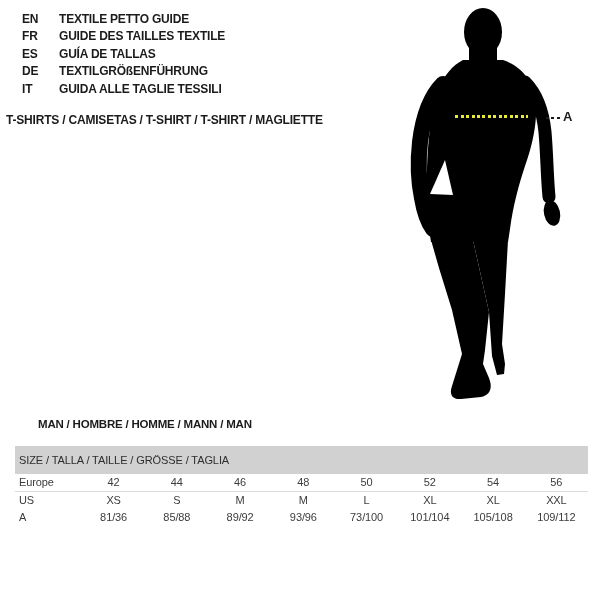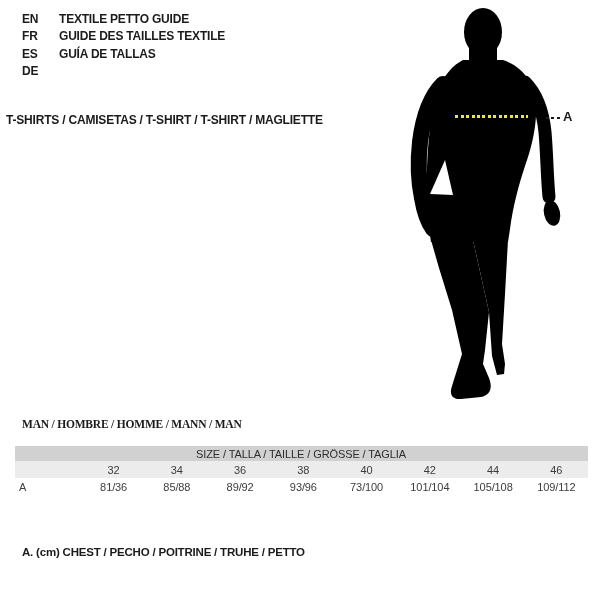--- a/index.html
+++ b/index.html
@@ -27,32 +27,32 @@
     position:absolute; left:455px; top:115px; width:73px; height:3px;
     background:repeating-linear-gradient(90deg,#e7ea39 0 3px, transparent 3px 5.5px);
   }
   .dash-black {
     position:absolute; left:546px; top:117px; width:14px; height:2px;
     background:repeating-linear-gradient(90deg,#1b1b1b 0 3px, transparent 3px 5.5px);
   }
   .measure-label { position:absolute; left:563px; top:109px; font-size:13px; font-weight:600; }
 
   
-  .section-title { position:absolute; left:22px; top:418px; font-size:11.5px; font-weight:bold; letter-spacing:-0.2px;font-family:Liberation Serif, serif; }
+  .section-title { position:absolute; left:38px; top:418px; font-size:11.5px; font-weight:bold; letter-spacing:-0.2px; }
 
   
   .size-table {
     position:absolute; left:15px; top:446px; width:573px;
     border-collapse:collapse; table-layout:fixed;
     font-size:11px; color:#3c3c3c; letter-spacing:-0.1px;
   }
   .size-table col.label-col { width:67px; }
   .size-table th {
-    background:#d1d1d1; text-align:center; font-weight:normal;
-    font-size:11px; color:#2d2d2d; height:15px; padding:1px 5px 1px 4px;
+    background:#d1d1d1; text-align:left; font-weight:normal;
+    font-size:11px; color:#2d2d2d; height:28px; padding:1px 5px 1px 4px;
   }
   .size-table td { height:17px; text-align:center; font-weight:normal; }
   .size-table td.rowlabel { text-align:left; padding-left:4px; }
   .size-table tr.row-sep td { border-bottom:1px solid #dcdcdc; }
   .size-table tr.row-shaded { background:#ececec; }
 
   
   .footnote { position:absolute; left:22px; top:546px; font-size:11.5px; font-weight:bold; letter-spacing:-0.2px; }
 </style>
 </head>
@@ -68,20 +68,25 @@
     <div class="lang-row">
       <span class="lang-code">FR</span>
       <span class="lang-label">GUIDE DES TAILLES TEXTILE</span>
     </div>
     <div class="lang-row">
       <span class="lang-code">ES</span>
       <span class="lang-label">GUÍA DE TALLAS</span>
     </div>
     <div class="lang-row">
       <span class="lang-code">DE</span>
+      <span class="lang-label">TEXTILGRÖßENFÜHRUNG</span>
+    </div>
+    <div class="lang-row">
+      <span class="lang-code">IT</span>
+      <span class="lang-label">GUIDA ALLE TAGLIE TESSILI</span>
     </div>
   </div>
 
   <div class="category-block">
     <div>T-SHIRTS / CAMISETAS / T-SHIRT / T-SHIRT / MAGLIETTE</div>
   </div>
 
   <svg class="man-svg" viewBox="0 0 170 405" xmlns="http://www.w3.org/2000/svg">
     <g fill="#000000">
       <ellipse cx="78" cy="30" rx="19" ry="24"></ellipse>
@@ -118,40 +123,50 @@
         <col>
         <col>
         <col>
     </colgroup>
     <thead>
       <tr>
         <th colspan="9">SIZE / TALLA / TAILLE / GRÖSSE / TAGLIA</th>
       </tr>
     </thead>
     <tbody>
-      <tr class="row-shaded">
-        <td class="rowlabel"></td>
-        <td>32</td>
-        <td>34</td>
-        <td>36</td>
-        <td>38</td>
-        <td>40</td>
+      <tr class="row-sep">
+        <td class="rowlabel">Europe</td>
         <td>42</td>
         <td>44</td>
         <td>46</td>
+        <td>48</td>
+        <td>50</td>
+        <td>52</td>
+        <td>54</td>
+        <td>56</td>
+      </tr>
+      <tr>
+        <td class="rowlabel">US</td>
+        <td>XS</td>
+        <td>S</td>
+        <td>M</td>
+        <td>M</td>
+        <td>L</td>
+        <td>XL</td>
+        <td>XL</td>
+        <td>XXL</td>
       </tr>
       <tr>
         <td class="rowlabel">A</td>
         <td>81/36</td>
         <td>85/88</td>
         <td>89/92</td>
         <td>93/96</td>
         <td>73/100</td>
         <td>101/104</td>
         <td>105/108</td>
         <td>109/112</td>
       </tr>
     </tbody>
   </table>
 
-  <div class="footnote">A. (cm) CHEST / PECHO / POITRINE / TRUHE / PETTO</div>
 
 </div>
 
 </body></html>

